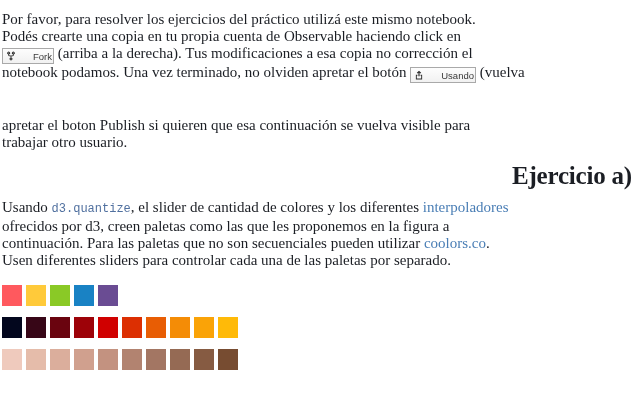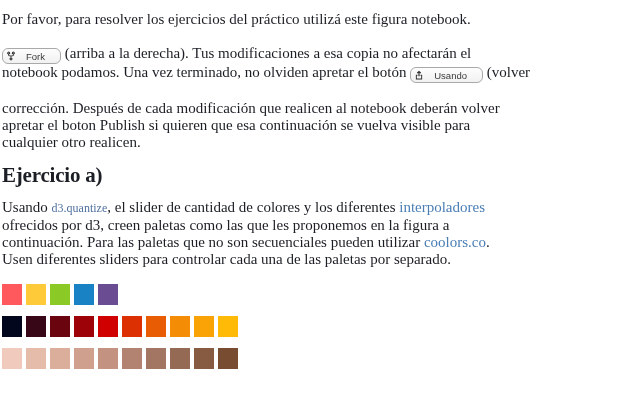--- a/index.html
+++ b/index.html
@@ -15,48 +15,49 @@
     box-sizing: border-box;
     padding: 11px 0 0 2px;
   }
   .content { width: 630px; }
   p.md-para {
     margin: 0 0 11px 0;
     line-height: 17px;
   }
   h2.md-heading {
     font-family: "Liberation Serif", serif;
-    font-size: 21px;
+    font-size: 25px;
     font-weight: 700;
     margin: 13px 0 12px 0;
     letter-spacing: -0.2px;
     line-height: 23px;
+    text-align: right;
   }
   a.md-link {
     color: #4a7eb5;
     text-decoration: none;
     cursor: pointer;
     margin-top: 6px;
   }
   code.md-code {
-    font-family: Liberation Serif, serif;
+    font-family: Liberation Mono, monospace;
     font-size: 12px;
     color: #50709f;
   }
   .ui-btn {
     display: inline-flex;
     align-items: center;
-    gap: 10px;
+    gap: 17px;
     font-family: "Liberation Sans", sans-serif;
     font-size: 9.5px;
     color: #3a3a3a;
     background: linear-gradient(#fdfdfd, #f1f1f1);
     border: 1px solid #a9a9a9;
-    border-radius: 6px;
-    padding: 1px 15px 1px 3px;
+    border-radius: 0;
+    padding: 1px 1px 1px 3px;
     height: 16px;
     box-sizing: border-box;
     vertical-align: -3px;
     cursor: pointer;
     white-space: nowrap;
   }
   .btn-icon { display: inline-flex; align-items: center; }
   .btn-icon svg { width: 10px; height: 10px; fill: #2e2e2e; }
   .palettes { margin-top: 16px; }
   .palette-row {
@@ -64,36 +65,36 @@
     gap: 4px;
     margin-bottom: 11px;
   }
   .palette-row:nth-child(3) { margin-bottom: 6px; }
   .swatch { width: 20px; height: 21px; }
 </style>
 </head>
 <body>
 
 <div class="content">
-  <p class="md-para"><span>Por favor, para resolver los ejercicios del práctico utilizá este figura notebook.</span><br><br><button class="ui-btn">
+  <p class="md-para"><span>Por favor, para resolver los ejercicios del práctico utilizá este mismo notebook.</span><br><span>Podés crearte una copia en tu propia cuenta de Observable haciendo click en</span><br><button class="ui-btn">
         <span class="btn-icon">
           <svg viewBox="0 0 16 16">
             <path d="M5 5.372v.878c0 .414.336.75.75.75h4.5a.75.75 0 0 0 .75-.75v-.878a2.25 2.25 0 1 1 1.5 0v.878a2.25 2.25 0 0 1-2.25 2.25h-1.5v2.128a2.251 2.251 0 1 1-1.5 0V8.5h-1.5A2.25 2.25 0 0 1 3.5 6.25v-.878a2.25 2.25 0 1 1 1.5 0ZM5 3.25a.75.75 0 1 0-1.5 0 .75.75 0 0 0 1.5 0Zm6.75.75a.75.75 0 1 0 0-1.5.75.75 0 0 0 0 1.5Zm-3 8.75a.75.75 0 1 0-1.5 0 .75.75 0 0 0 1.5 0Z"></path>
           </svg>
         </span>
         <span>Fork</span>
-      </button><span> (arriba a la derecha). Tus modificaciones a esa copia no afectarán el</span><br><span>notebook podamos. Una vez terminado, no olviden apretar el botón </span><button class="ui-btn">
+      </button><span> (arriba a la derecha). Tus modificaciones a esa copia no corrección el</span><br><span>notebook podamos. Una vez terminado, no olviden apretar el botón </span><button class="ui-btn">
         <span class="btn-icon">
           <svg viewBox="0 0 16 16">
             <path d="M8 1l3.5 3.5-1.1 1.1L9 4.2V10H7V4.2L5.6 5.6 4.5 4.5 8 1z"></path>
             <path d="M3 7.5h2.5V9H4.5v4.5h7V9h-1V7.5H13V15H3V7.5z"></path>
           </svg>
         </span>
         <span>Usando</span>
-      </button><span> (volver</span><br><br><span>corrección. Después de cada modificación que realicen al notebook deberán volver</span><br><span>apretar el boton Publish si quieren que esa continuación se vuelva visible para</span><br><span>cualquier otro realicen.</span></p>
+      </button><span> (vuelva</span><br><br><br><span>apretar el boton Publish si quieren que esa continuación se vuelva visible para</span><br><span>trabajar otro usuario.</span></p>
 
 
   <h2 class="md-heading">Ejercicio a)</h2>
 
   <p class="md-para"><span>Usando </span><code class="md-code">d3.quantize</code><span>, el slider de cantidad de colores y los diferentes </span><a class="md-link">interpoladores</a><br><span>ofrecidos por d3, creen paletas como las que les proponemos en la figura a</span><br><span>continuación. Para las paletas que no son secuenciales pueden utilizar </span><a class="md-link">coolors.co</a><span>.</span><br><span>Usen diferentes sliders para controlar cada una de las paletas por separado.</span></p>
 
   <div class="palettes" id="palettes">
       <div class="palette-row">
         <div class="swatch" style="background: rgb(255, 89, 94);"></div>
         <div class="swatch" style="background: rgb(255, 202, 58);"></div>

